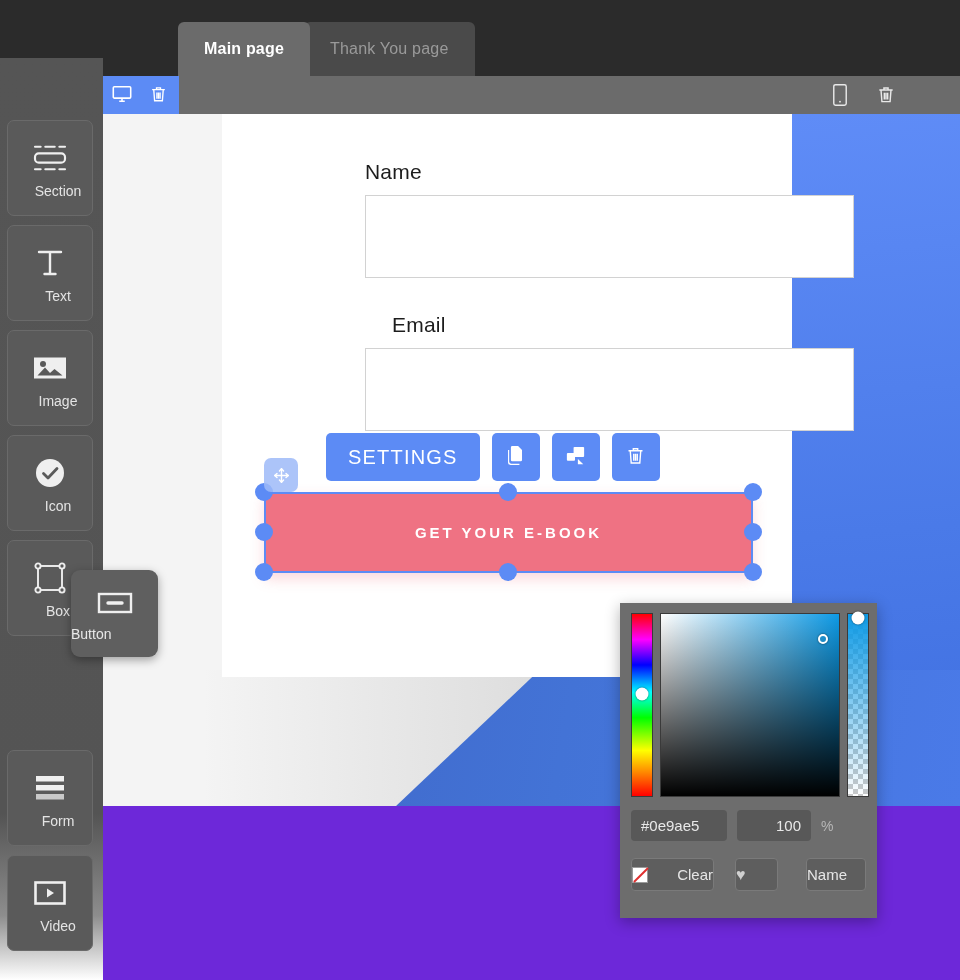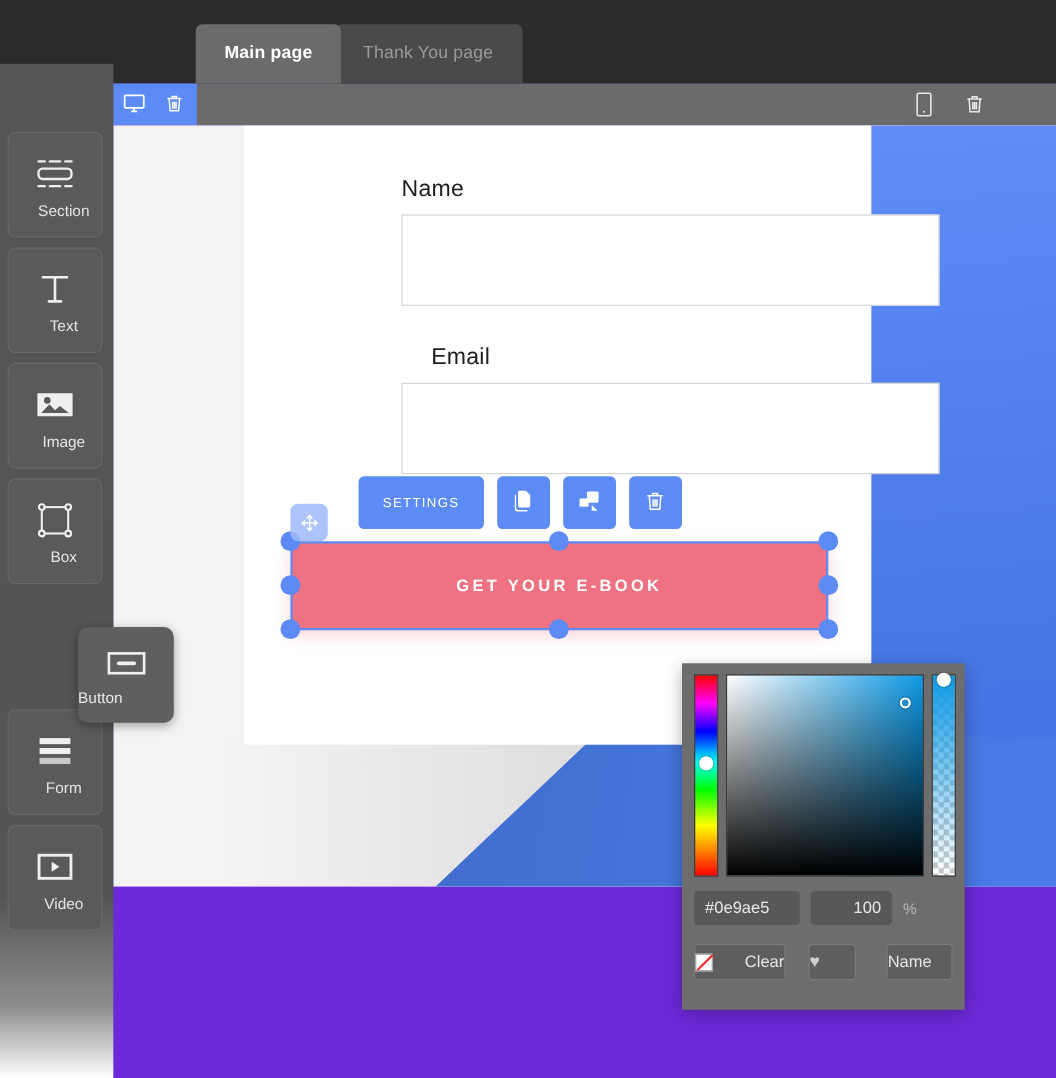--- a/index.html
+++ b/index.html
@@ -97,21 +97,21 @@
     position: absolute; color: #1d1d1d; font-size: 21px; letter-spacing: .2px;
   }
   .field-box {
     position: absolute; background: #ffffff; border: 1px solid #d2d2d2;
   }
 
   
   .el-toolbar { position: absolute; left: 326px; top: 433px; display: flex; align-items: center; gap: 12px; z-index: 30; }
   .btn-settings {
     height: 48px; padding: 0 22px; background: #5c8bf5; color: #ffffff;
-    border: none; border-radius: 5px; font-size: 12px; letter-spacing: 1.2px;
+    border: none; border-radius: 5px; font-size: 20px; letter-spacing: 1.2px;
     display: flex; align-items: center; justify-content: center; cursor: pointer;
   }
   .btn-ico {
     width: 48px; height: 48px; background: #5c8bf5; border: none; border-radius: 5px;
     display: flex; align-items: center; justify-content: center; cursor: pointer;
   }
   .drag-handle {
     position: absolute; left: 264px; top: 458px; width: 34px; height: 34px;
     background: rgba(158,186,248,.85); border-radius: 7px;
     display: flex; align-items: center; justify-content: center; z-index: 31; cursor: move;
@@ -335,20 +335,29 @@
         <span class="tool-ico">
           <svg width="36" height="28" viewBox="0 0 36 28" fill="#efefef">
             <path d="M2 3.5h32v21H2z" fill="#efefef"></path>
             <circle cx="11" cy="10" r="3" fill="#5a5a5a"></circle>
             <path d="M5.5 21.5l7.5-8 5 5.5 4.5-4 8 6.5z" fill="#5a5a5a"></path>
           </svg>
         </span>
         <span class="tool-lbl">Image</span>
       </div>
 
+      <div class="tool">
+        <span class="tool-ico">
+          <svg width="32" height="32" viewBox="0 0 32 32">
+            <circle cx="16" cy="16" r="14" fill="#efefef"></circle>
+            <path d="M9.5 16.5l4.5 4.5 9-9.5" fill="none" stroke="#5a5a5a" stroke-width="2.8" stroke-linecap="round" stroke-linejoin="round"></path>
+          </svg>
+        </span>
+        <span class="tool-lbl">Icon</span>
+      </div>
 
       <div class="tool">
         <span class="tool-ico">
           <svg width="32" height="32" viewBox="0 0 32 32" fill="none" stroke="#efefef" stroke-width="1.9">
             <rect x="4" y="4" width="24" height="24"></rect>
             <circle cx="4" cy="4" r="2.6" fill="#5a5a5a"></circle>
             <circle cx="28" cy="4" r="2.6" fill="#5a5a5a"></circle>
             <circle cx="4" cy="28" r="2.6" fill="#5a5a5a"></circle>
             <circle cx="28" cy="28" r="2.6" fill="#5a5a5a"></circle>
           </svg>

